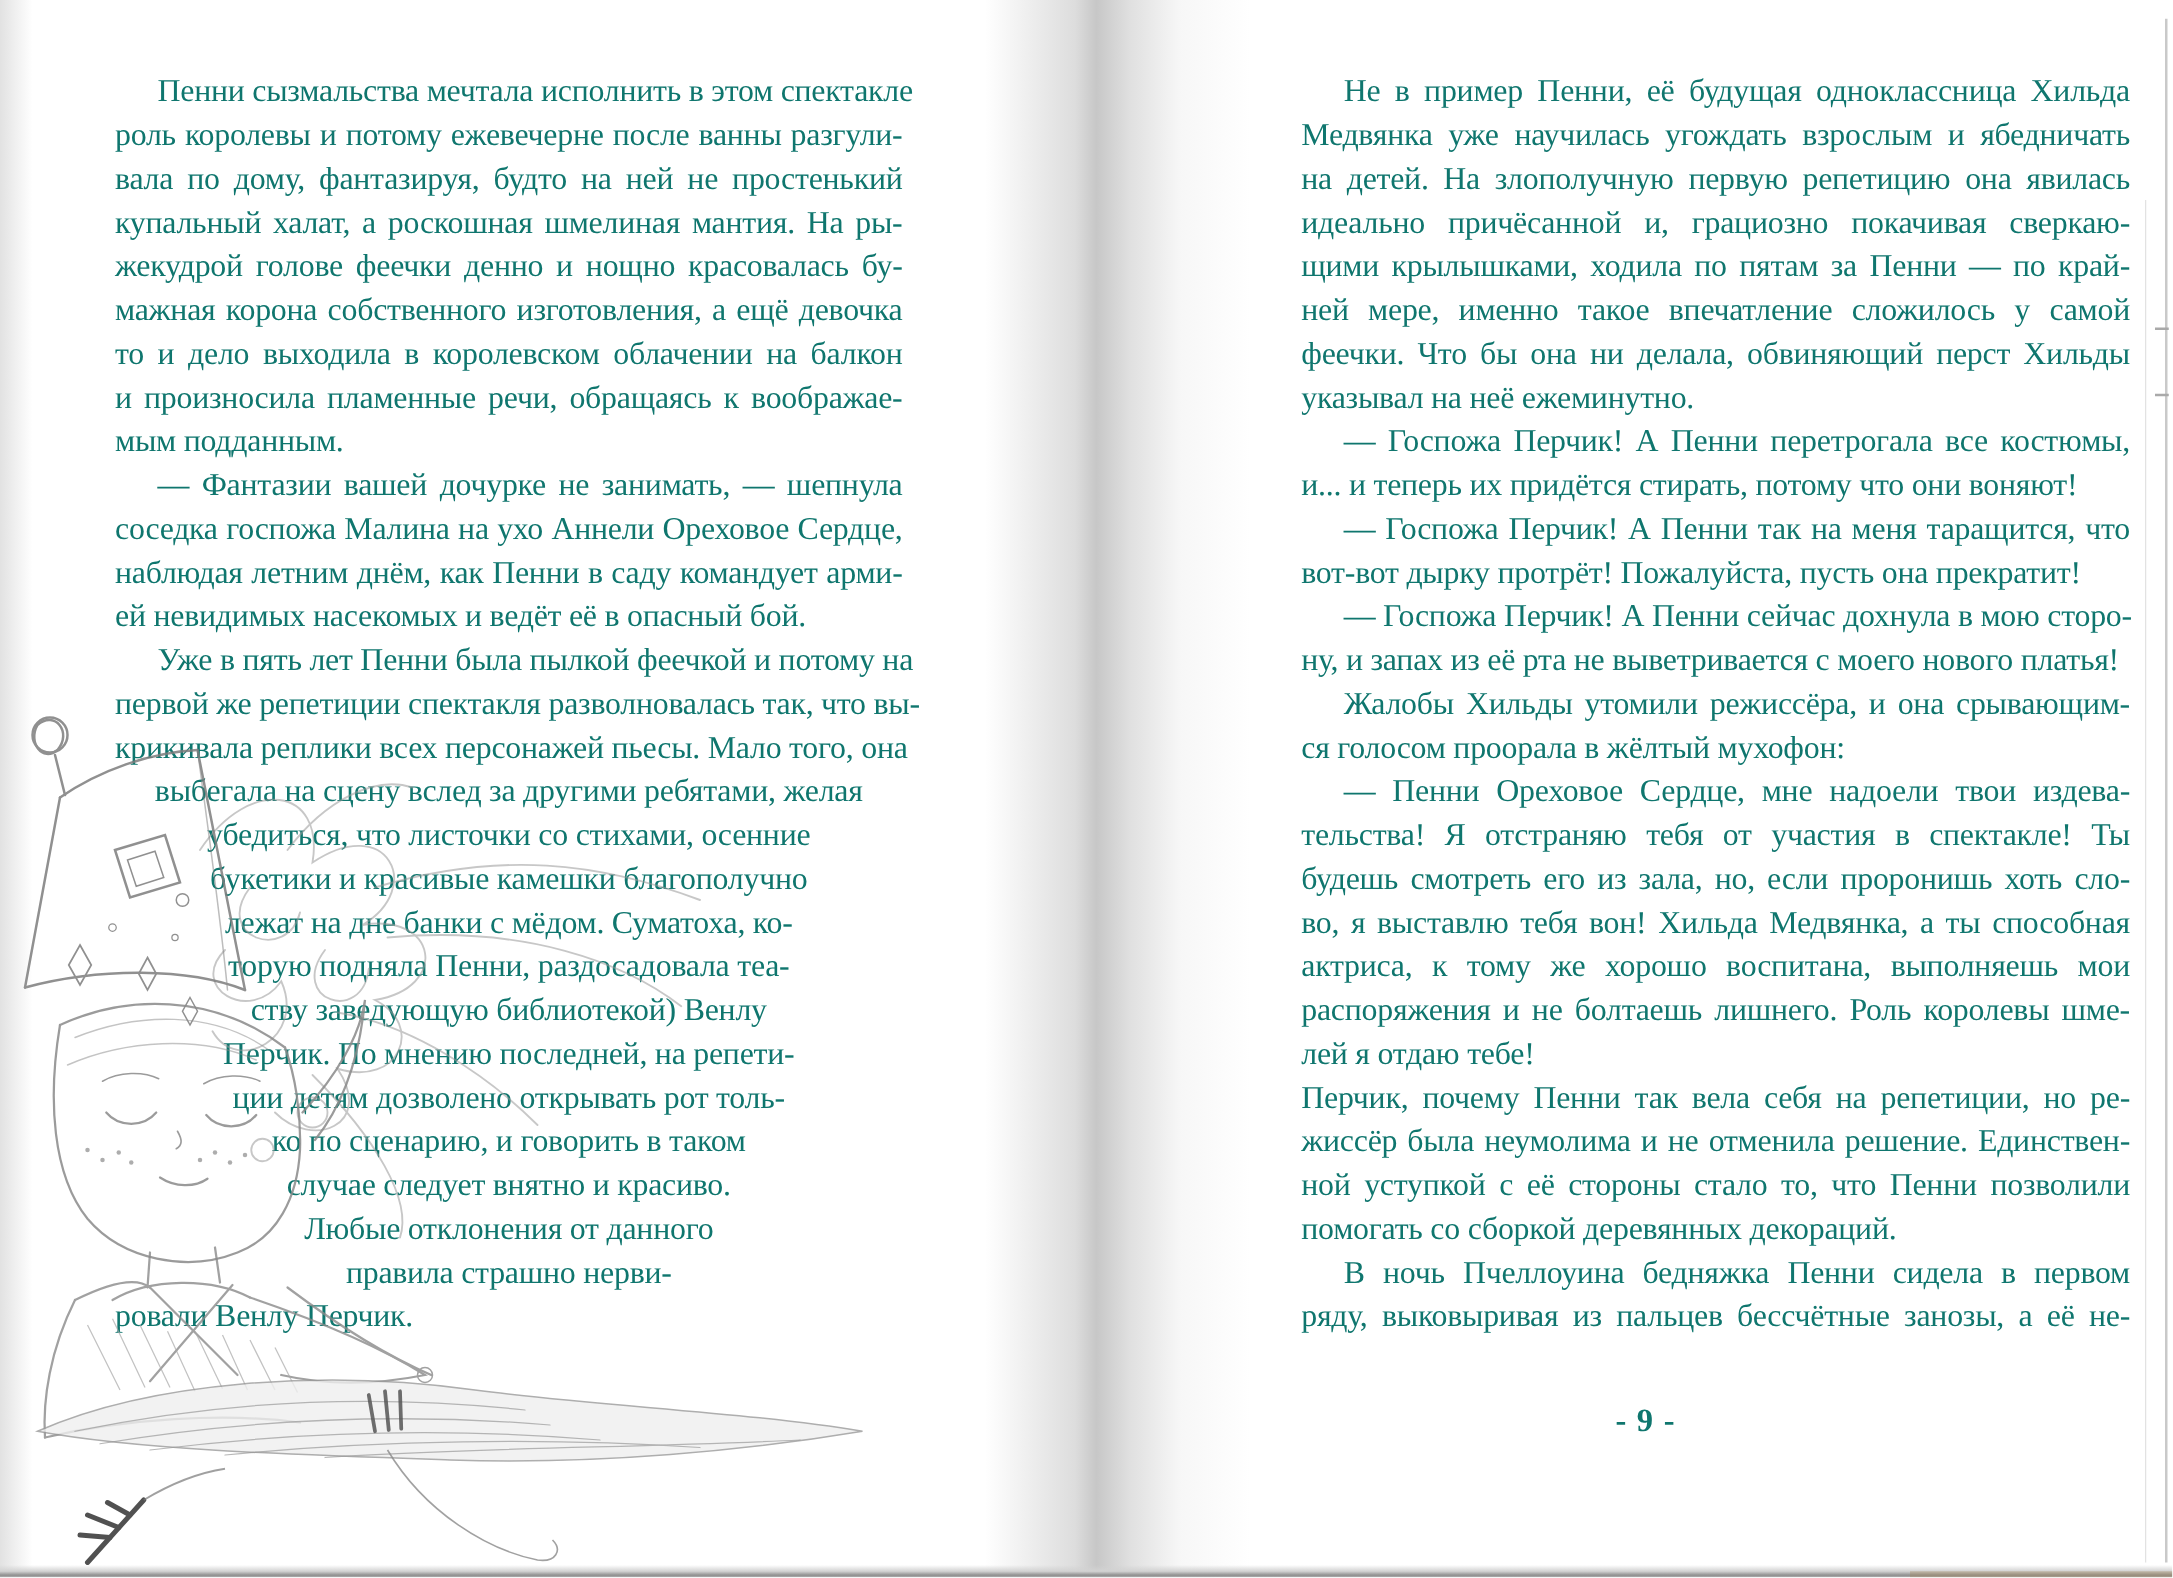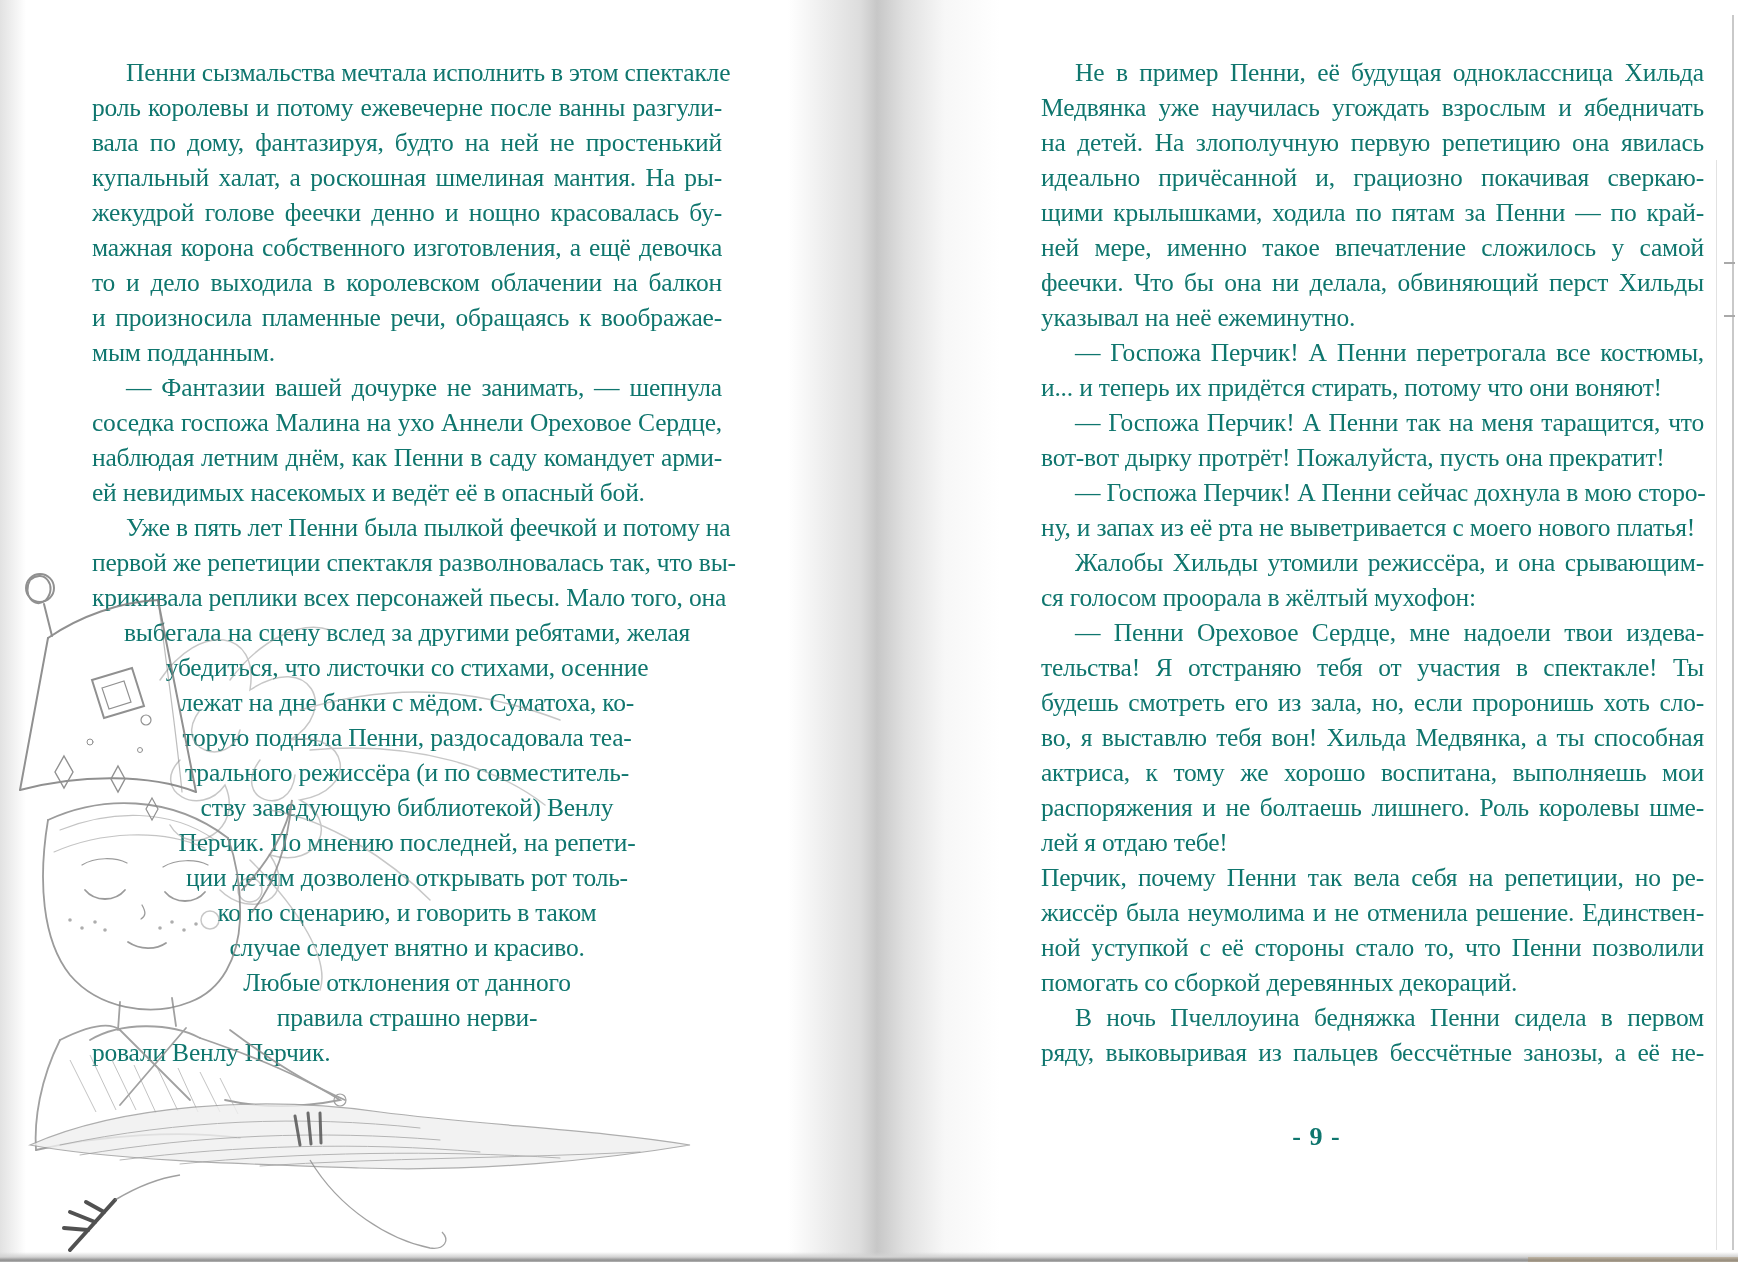--- a/index.html
+++ b/index.html
@@ -49,23 +49,23 @@
         <div class="line jl">мым подданным.</div>
         <div class="line pj">— Фантазии вашей дочурке не занимать, — шепнула</div>
         <div class="line j">соседка госпожа Малина на ухо Аннели Ореховое Сердце,</div>
         <div class="line j">наблюдая летним днём, как Пенни в саду командует арми-</div>
         <div class="line jl">ей невидимых насекомых и ведёт её в опасный бой.</div>
         <div class="line pj">Уже в пять лет Пенни была пылкой феечкой и потому на</div>
         <div class="line j">первой же репетиции спектакля разволновалась так, что вы-</div>
         <div class="line j">крикивала реплики всех персонажей пьесы. Мало того, она</div>
         <div class="line r">выбегала на сцену вслед за другими ребятами, желая</div>
         <div class="line r">убедиться, что листочки со стихами, осенние</div>
+        <div class="line r">букетики и красивые камешки благополучно</div>
         <div class="line r">лежат на дне банки с мёдом. Суматоха, ко-</div>
         <div class="line r">торую подняла Пенни, раздосадовала теа-</div>
-        <div class="line r">трального режиссёра (и по совместитель-</div>
         <div class="line r">ству заведующую библиотекой) Венлу</div>
         <div class="line r">Перчик. По мнению последней, на репети-</div>
         <div class="line r">ции детям дозволено открывать рот толь-</div>
         <div class="line r">ко по сценарию, и говорить в таком</div>
         <div class="line r">случае следует внятно и красиво.</div>
         <div class="line r">Любые отклонения от данного</div>
         <div class="line r">правила страшно нерви-</div>
         <div class="line re">ровали Венлу Перчик.</div>
       </div>
 

